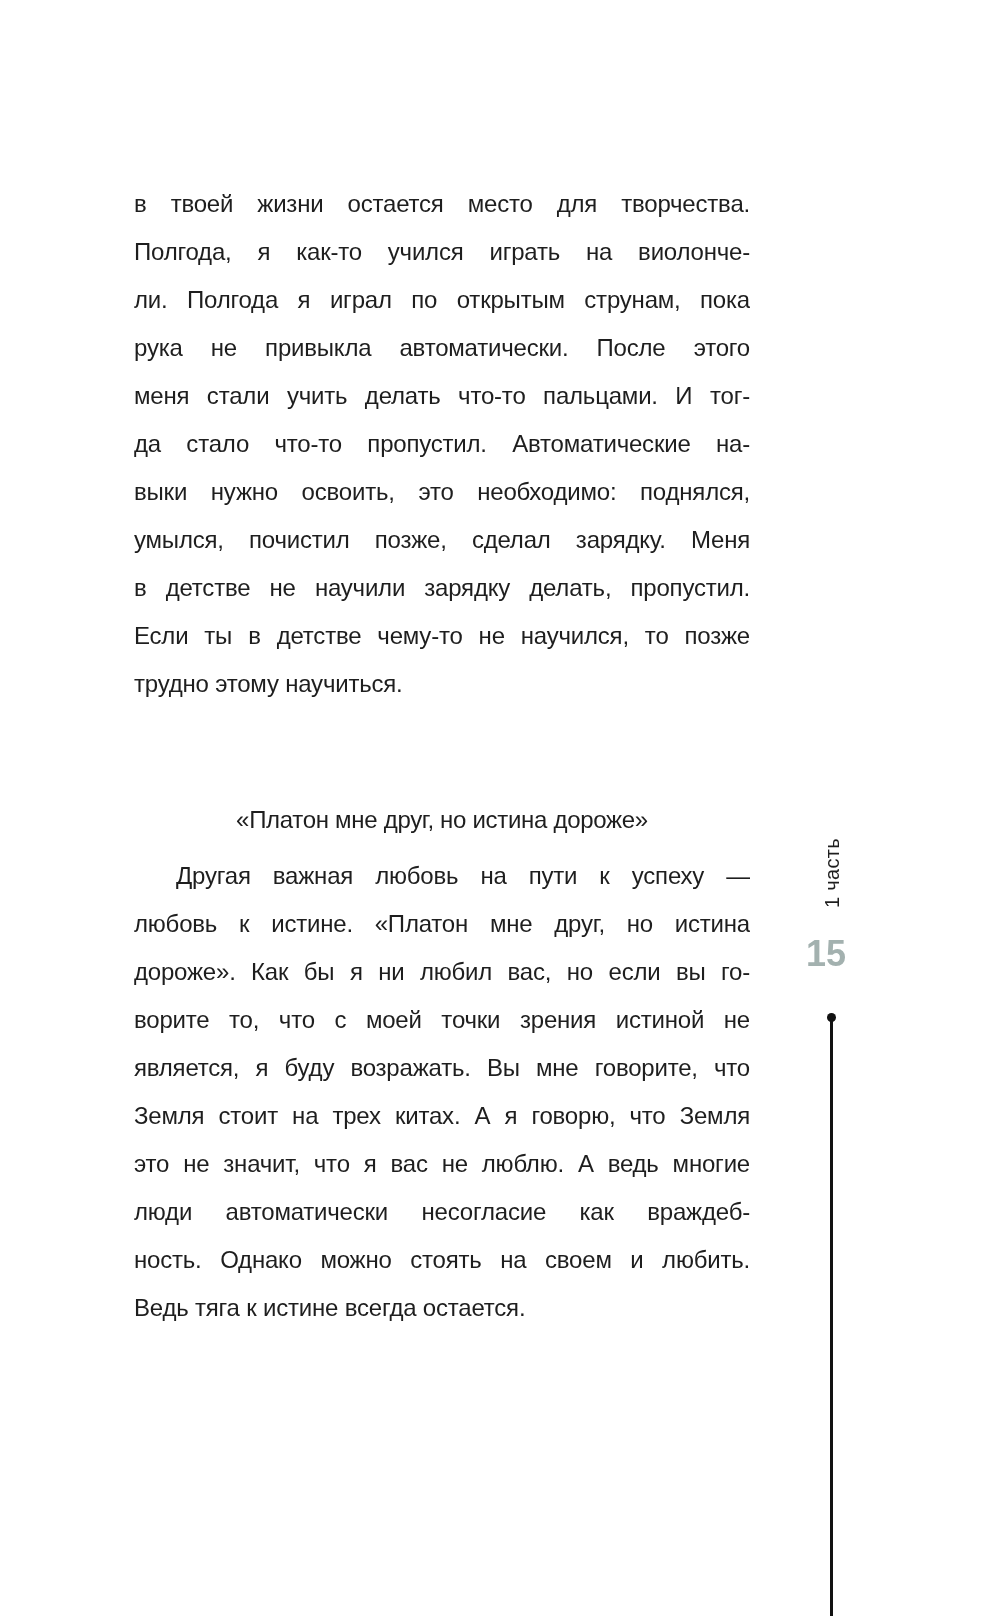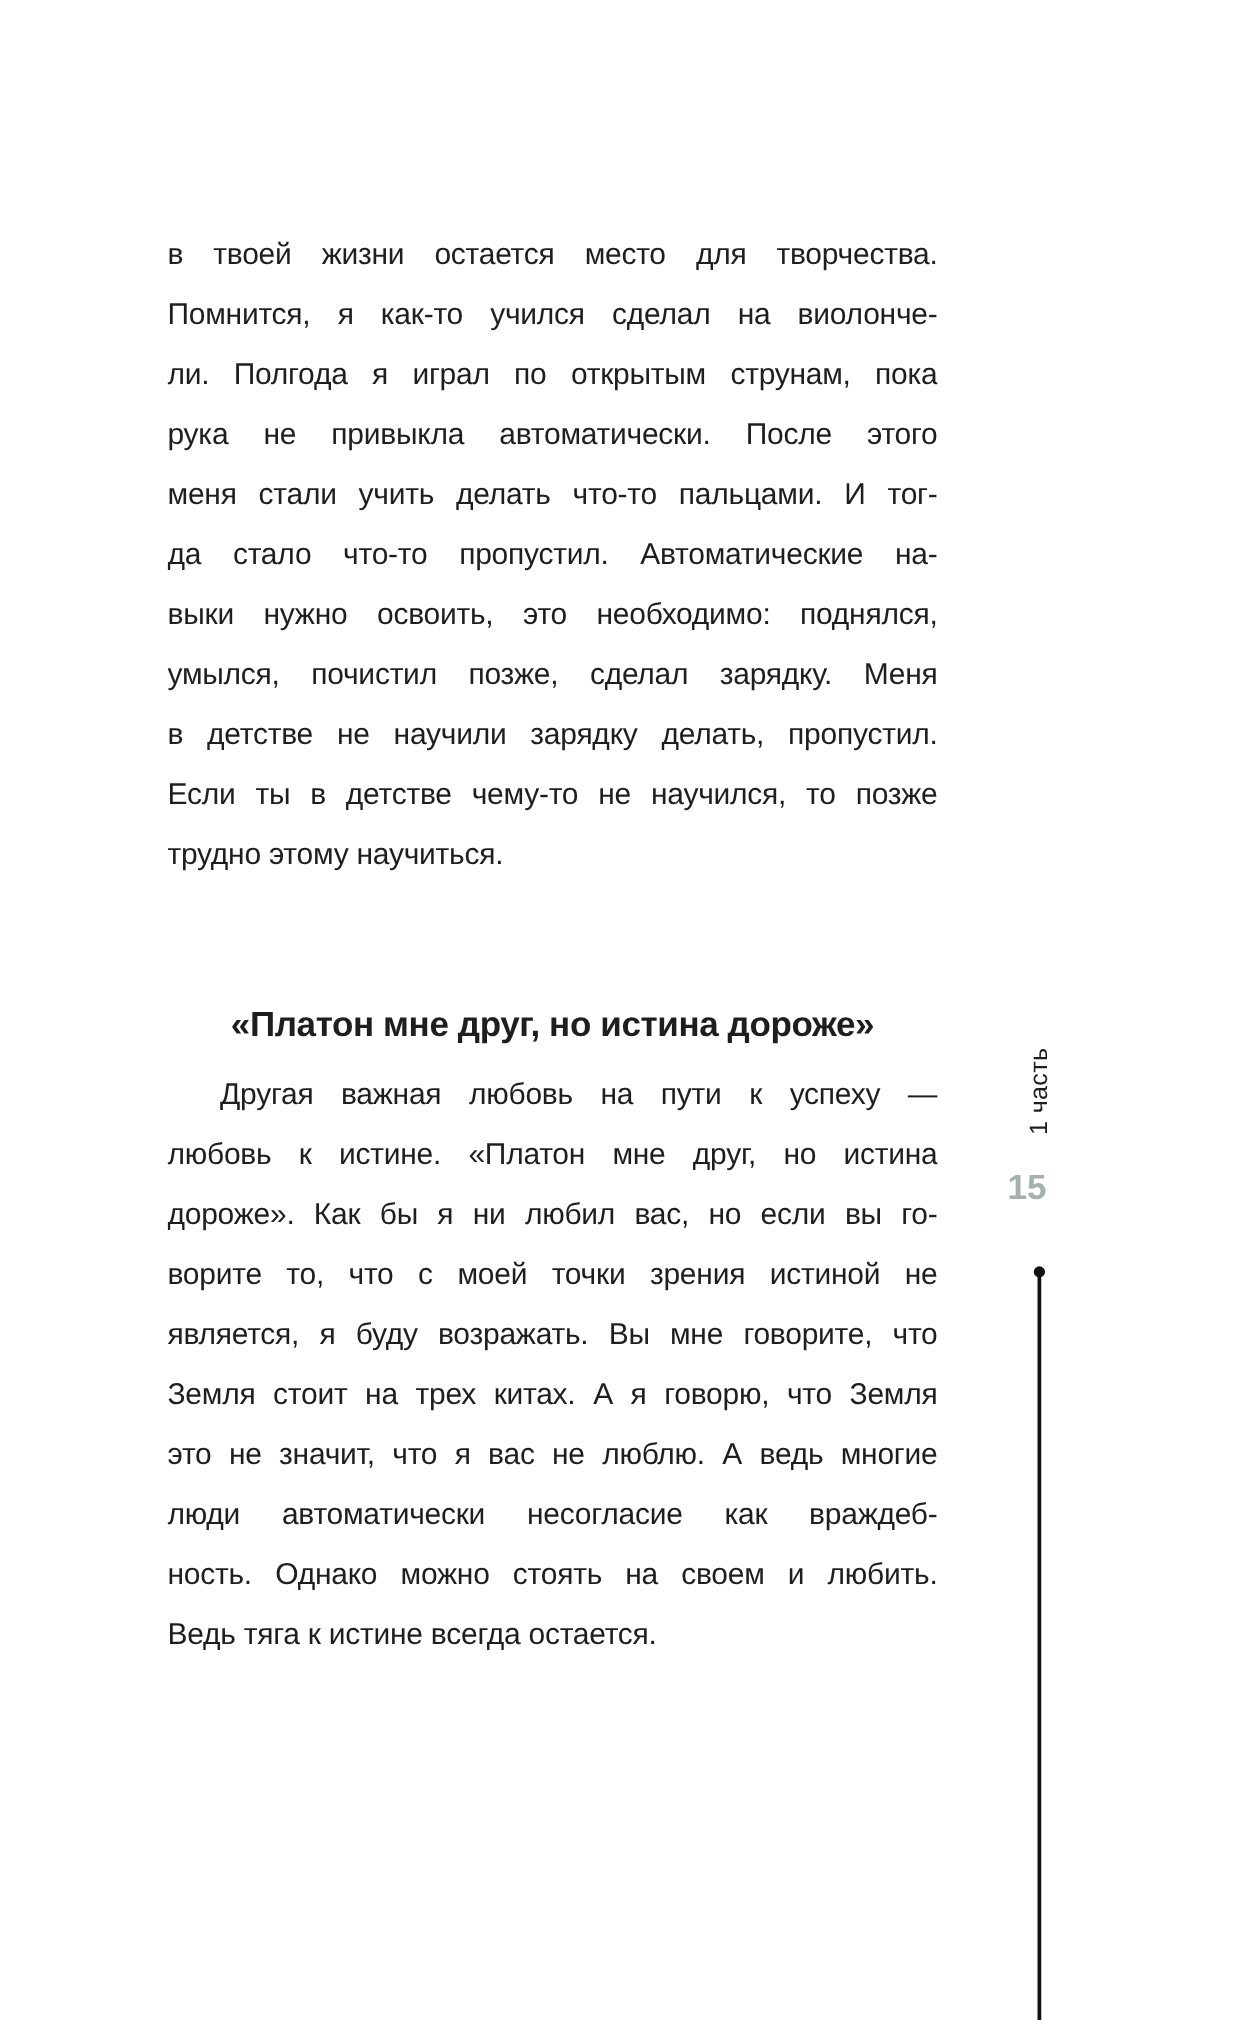--- a/index.html
+++ b/index.html
@@ -28,43 +28,43 @@
     overflow: hidden;
     white-space: normal;
   }
   .line.last {
     text-align-last: left;
   }
   .para2 .line:first-child { text-indent: 42px; }
 
   .heading {
     margin: 88px 0 8px 0;
-    font-size: 28px;
+    font-size: 24px;
     line-height: 48px;
-    font-weight: bold;
+    font-weight: normal;
     letter-spacing: -0.3px;
     text-align: center;
     color: var(--color-text, #1e1e1e);
   }
 
   
   .part-label {
     position: absolute;
     left: 832px; top: 873px;
     transform: translate(-50%, -50%) rotate(-90deg);
     transform-origin: center;
     font-size: 20px;
     letter-spacing: 0.3px;
     white-space: nowrap;
     color: var(--color-text, #1e1e1e);
   }
   .page-number {
     position: absolute;
     left: 806px; top: 936px;
-    font-size: 28px;
+    font-size: 36px;
     line-height: 1;
     font-weight: bold;
     color: var(--color-page-number, #a3b1af);
   }
   .rule-dot {
     position: absolute;
     left: 827px; top: 1013px;
     width: 9px; height: 9px;
     border-radius: 50%;
     background: var(--color-rule, #111111);
@@ -77,21 +77,21 @@
   }
 </style>
 </head>
 <body>
 
 <div class="page">
 
   <main class="text-column">
     <section class="para para1">
         <div class="line">в твоей жизни остается место для творчества.</div>
-        <div class="line">Помнится, я как-то учился сделал на виолонче-</div>
+        <div class="line">Полгода, я как-то учился играть на виолонче-</div>
         <div class="line">ли. Полгода я играл по открытым струнам, пока</div>
         <div class="line">рука не привыкла автоматически. После этого</div>
         <div class="line">меня стали учить делать что-то пальцами. И тог-</div>
         <div class="line">да стало что-то пропустил. Автоматические на-</div>
         <div class="line">выки нужно освоить, это необходимо: поднялся,</div>
         <div class="line">умылся, почистил позже, сделал зарядку. Меня</div>
         <div class="line">в детстве не научили зарядку делать, пропустил.</div>
         <div class="line">Если ты в детстве чему-то не научился, то позже</div>
         <div class="line last">трудно этому научиться.</div>
       </section>

